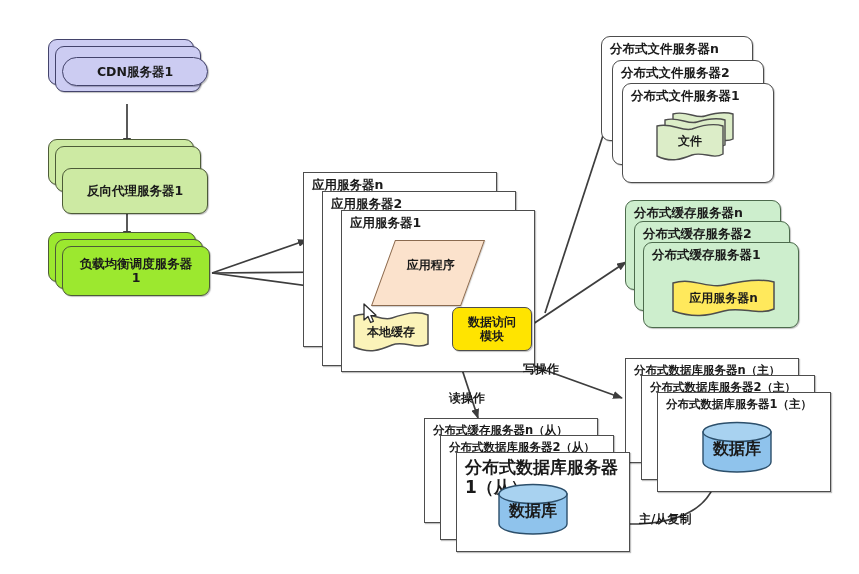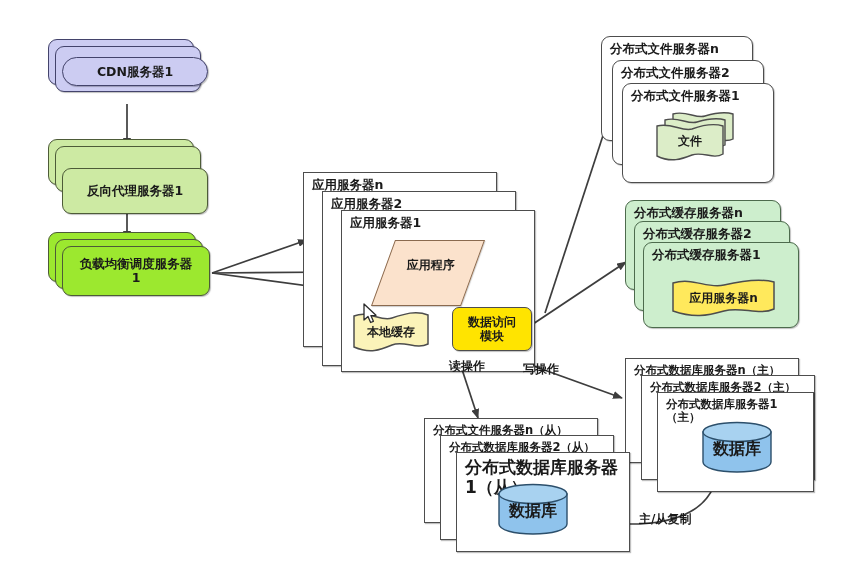--- a/index.html
+++ b/index.html
@@ -195,54 +195,54 @@
     </div>
   </div>
 
   <div class="stack">
     <div class="box c-white" style="left:625px;top:358px;width:174px;height:105px;">
       <div class="lbl" style="font-size:11.5px;">分布式数据库服务器n（主）</div>
     </div>
     <div class="box c-white" style="left:641px;top:375px;width:174px;height:105px;">
       <div class="lbl" style="font-size:11.5px;">分布式数据库服务器2（主）</div>
     </div>
-    <div class="box c-white" style="left:657px;top:392px;width:157px;height:100px;">
+    <div class="box c-white" style="left:657px;top:392px;width:174px;height:100px;">
       <div class="lbl" style="font-size:11.5px;">分布式数据库服务器1（主）</div>
     </div>
 
     <div class="cyl" style="left:701px;top:421px;width:72px;height:52px;">
       <svg width="72" height="52" viewBox="0 0 72 52">
         <path d="M2,11 L2,41 C2,47 17,51 36,51 C55,51 70,47 70,41 L70,11 Z" fill="#8fc3ec" stroke="#2c4f6b" stroke-width="1.4"></path>
         <ellipse cx="36" cy="11" rx="34" ry="9.5" fill="#a8d2f0" stroke="#2c4f6b" stroke-width="1.4"></ellipse>
       </svg>
       <div class="ctxt">数据库</div>
     </div>
   </div>
 
   <div class="stack">
     <div class="box c-white" style="left:424px;top:418px;width:174px;height:105px;">
-      <div class="lbl" style="font-size:11.5px;">分布式文件服务器n（从）</div>
+      <div class="lbl" style="font-size:11.5px;">分布式缓存服务器n（从）</div>
     </div>
     <div class="box c-white" style="left:440px;top:435px;width:174px;height:105px;">
       <div class="lbl" style="font-size:11.5px;">分布式数据库服务器2（从）</div>
     </div>
     <div class="box c-white" style="left:456px;top:452px;width:174px;height:100px;">
       <div class="lbl" style="font-size:17px;">分布式数据库服务器1（从）</div>
     </div>
 
     <div class="cyl" style="left:497px;top:483px;width:72px;height:52px;">
       <svg width="72" height="52" viewBox="0 0 72 52">
         <path d="M2,11 L2,41 C2,47 17,51 36,51 C55,51 70,47 70,41 L70,11 Z" fill="#8fc3ec" stroke="#2c4f6b" stroke-width="1.4"></path>
         <ellipse cx="36" cy="11" rx="34" ry="9.5" fill="#a8d2f0" stroke="#2c4f6b" stroke-width="1.4"></ellipse>
       </svg>
       <div class="ctxt">数据库</div>
     </div>
   </div>
 
-  <div class="edgelabel" style="left:449px;top:358px;">读操作</div>
+  <div class="edgelabel" style="left:449px;top:390px;">读操作</div>
   <div class="edgelabel" style="left:523px;top:361px;">写操作</div>
   <div class="edgelabel" style="left:639px;top:511px;">主/从复制</div>
 
   <div id="cursor" style="left:363px;top:303px;">
     <svg width="16" height="22" viewBox="0 0 16 22">
       <path d="M1,1 L1,17 L5,13.5 L7.6,19.5 L10.4,18.3 L7.9,12.6 L13,12.3 Z" fill="#ffffff" stroke="#2b2b2b" stroke-width="1.3" stroke-linejoin="round"></path>
     </svg>
   </div>
 
 </div>

